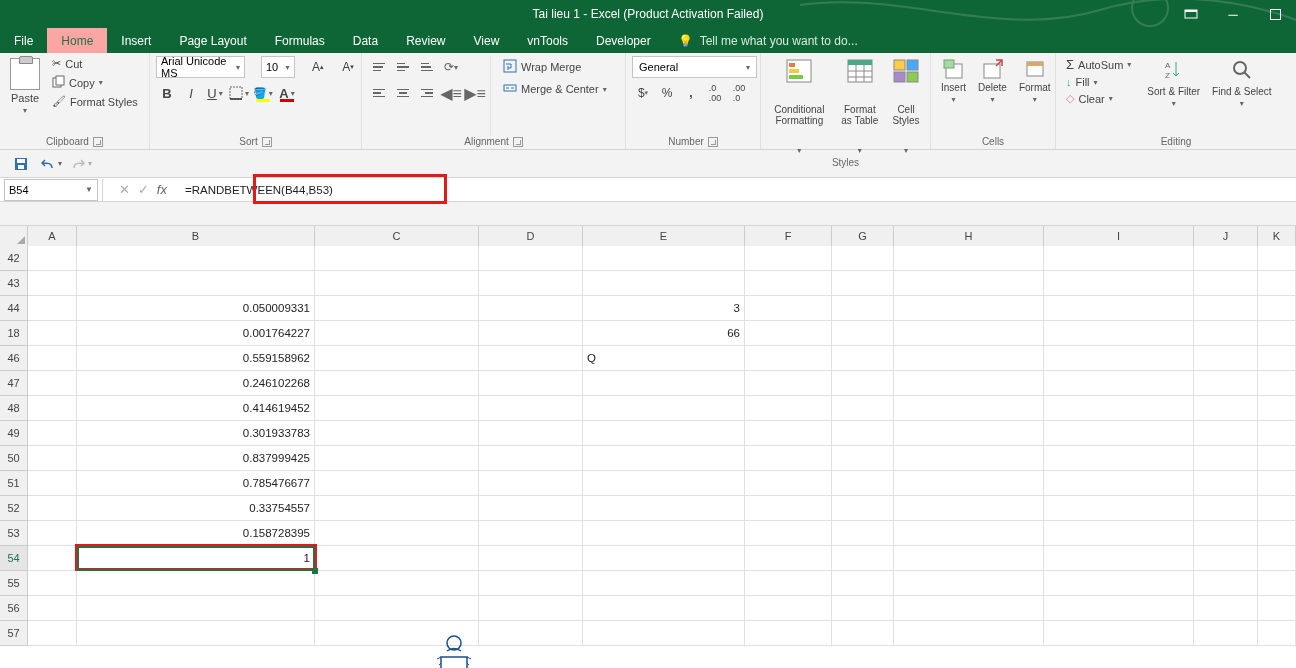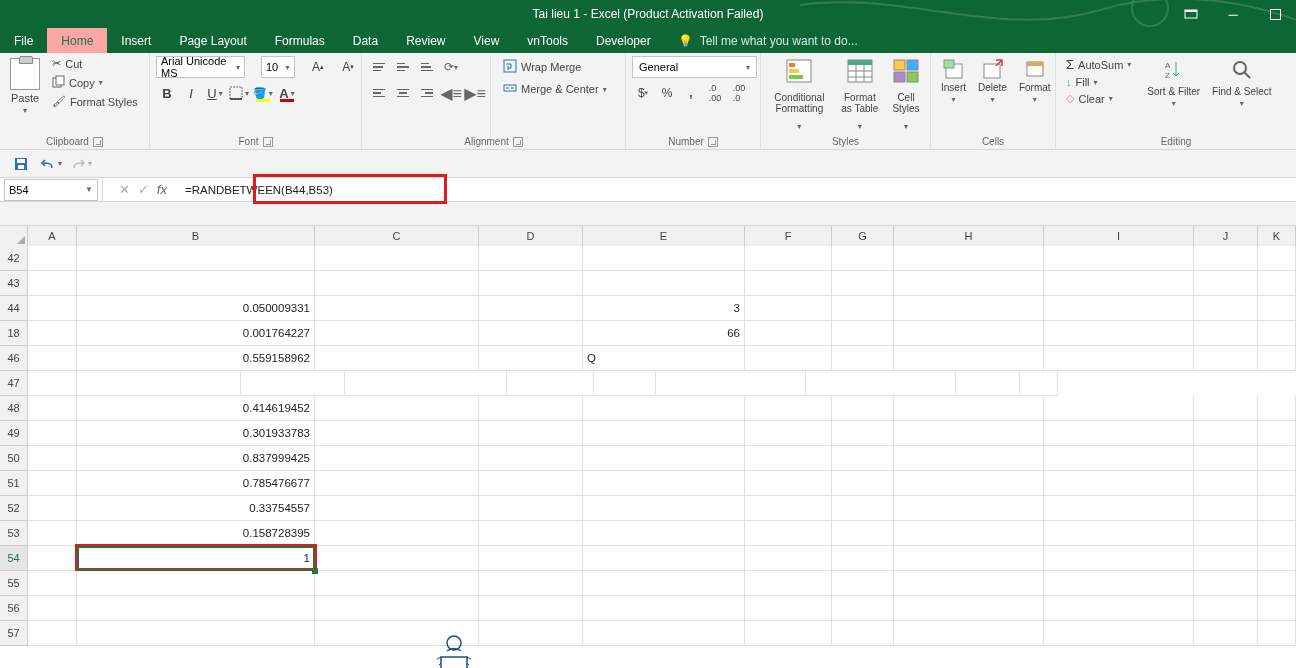--- a/index.html
+++ b/index.html
@@ -54,21 +54,21 @@
 .lines3 { display: flex; flex-direction: column; gap: 2px; }
 .lines3 span { display: block; width: 12px; height: 1.5px; background: #666; }
 .merge-btn { height: 22px; padding: 0 6px; display: flex; align-items: center; gap: 4px; font-size: 11px; color: #444; }
 .wrap-btn { height: 22px; padding: 0 6px; display: flex; align-items: center; gap: 4px; font-size: 11px; color: #444; }
 
 .number-select { width: 125px; height: 22px; background: #fff; border: 1px solid #c4c4c4; font-size: 11px; padding: 0 6px; display: flex; align-items: center; justify-content: space-between; margin-bottom: 4px; }
 .number-row { display: flex; gap: 2px; }
 .num-btn { width: 22px; height: 22px; display: flex; align-items: center; justify-content: center; font-size: 12px; color: #444; }
 
 .styles-btns { display: flex; gap: 4px; }
-.style-big { display: flex; flex-direction: column; align-items: center; gap: 8px; padding: 2px 4px; font-size: 10px; color: #444; text-align: center; }
+.style-big { display: flex; flex-direction: column; align-items: center; gap: 20px; padding: 2px 4px; font-size: 10px; color: #444; text-align: center; }
 .style-icon { width: 28px; height: 26px; position: relative; }
 
 .cells-btns { display: flex; gap: 4px; }
 .cell-big { display: flex; flex-direction: column; align-items: center; gap: 2px; padding: 2px 4px; font-size: 10px; color: #444; text-align: center; }
 .cell-icon { width: 24px; height: 22px; position: relative; }
 
 .editing-body { display: flex; }
 .edit-col { display: flex; flex-direction: column; gap: 2px; font-size: 11px; color: #444; padding-right: 6px; }
 .edit-row { display: flex; align-items: center; gap: 4px; padding: 1px 4px; }
 .edit-big { display: flex; flex-direction: column; align-items: center; gap: 2px; padding: 2px 6px; font-size: 10px; color: #444; text-align: center; }
@@ -232,21 +232,21 @@
             <span style="font-size:11px">🪣</span>
             <span class="dd-arrow" style="margin-left:2px">▾</span>
           </div>
         <div class="fmt-btn color-bar">
             <b>A</b>
             <span class="dd-arrow" style="margin-left:2px">▾</span>
           </div>
       </div>
     </div>
     <div class="group-label">
-        <span>Font</span>
+        <span>Sort</span>
         <span class="group-launcher"></span>
       </div>
   </div>
 
   <div class="ribbon-group alignment-group">
     <div class="group-content">
       <div style="display:flex;flex-direction:column">
         <div class="align-top">
           <div class="align-icon">
               <div class="lines3">
@@ -602,20 +602,21 @@
           <div class="cell col-e">Q</div>
           <div class="cell col-f"></div>
           <div class="cell col-g"></div>
           <div class="cell col-h"></div>
           <div class="cell col-i"></div>
           <div class="cell col-j"></div>
           <div class="cell col-k"></div>
         </div>
       <div class="grid-row">
           <div class="cell col-a"></div>
+          <div class="cell col-b right">0.246102268</div>
           <div class="cell col-c"></div>
           <div class="cell col-d"></div>
           <div class="cell col-e"></div>
           <div class="cell col-f"></div>
           <div class="cell col-g"></div>
           <div class="cell col-h"></div>
           <div class="cell col-i"></div>
           <div class="cell col-j"></div>
           <div class="cell col-k"></div>
         </div>

